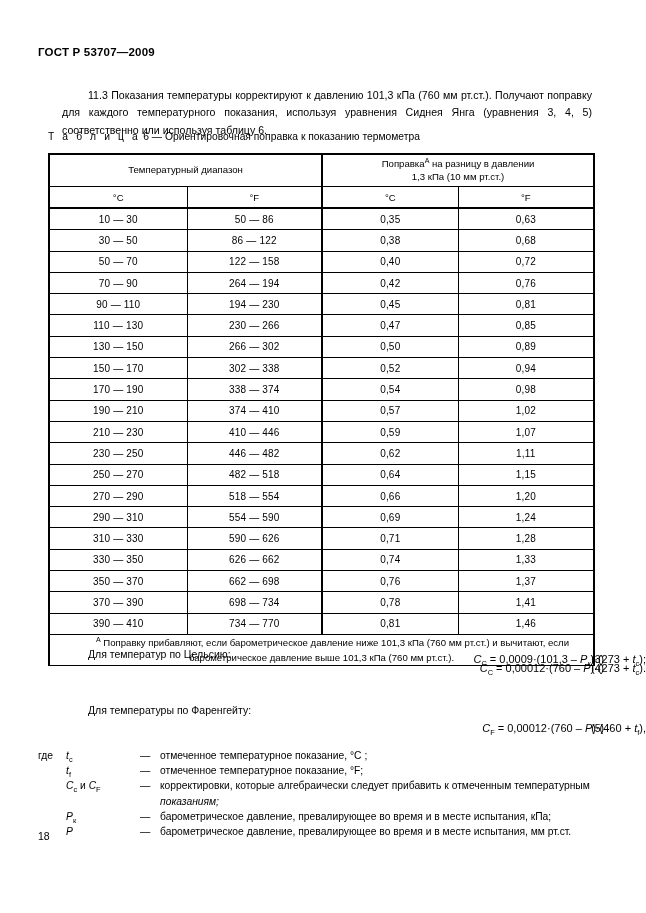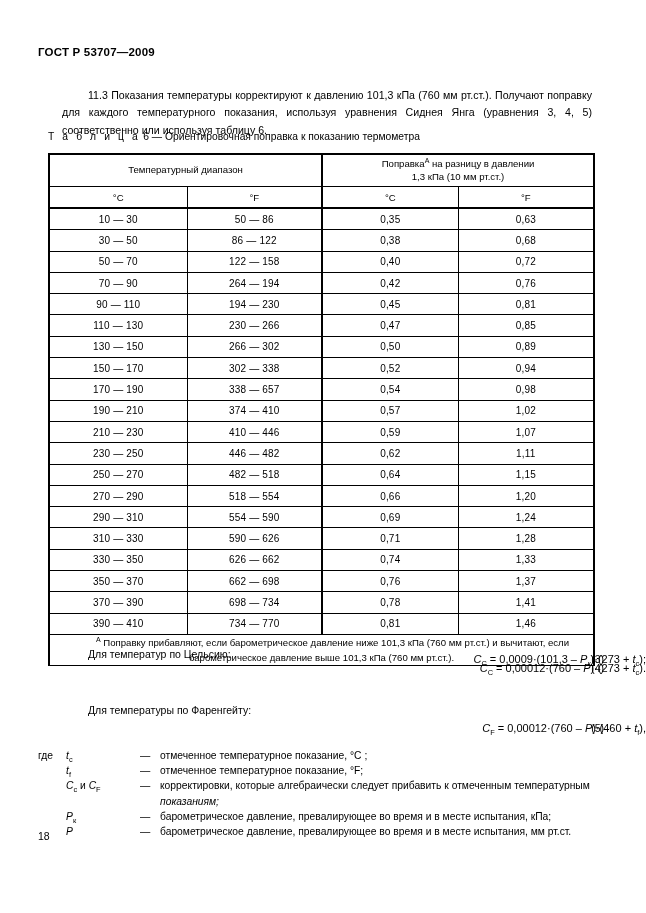--- a/index.html
+++ b/index.html
@@ -270,21 +270,21 @@
             <td class="cell tbl-outer-right">0,89</td>
           </tr>
           <tr>
             <td class="cell tbl-outer-left">150 — 170</td>
             <td class="cell">302 — 338</td>
             <td class="cell sep-l">0,52</td>
             <td class="cell tbl-outer-right">0,94</td>
           </tr>
           <tr>
             <td class="cell tbl-outer-left">170 — 190</td>
-            <td class="cell">338 — 657</td>
+            <td class="cell">338 — 374</td>
             <td class="cell sep-l">0,54</td>
             <td class="cell tbl-outer-right">0,98</td>
           </tr>
           <tr>
             <td class="cell tbl-outer-left">190 — 210</td>
             <td class="cell">374 — 410</td>
             <td class="cell sep-l">0,57</td>
             <td class="cell tbl-outer-right">1,02</td>
           </tr>
           <tr>

